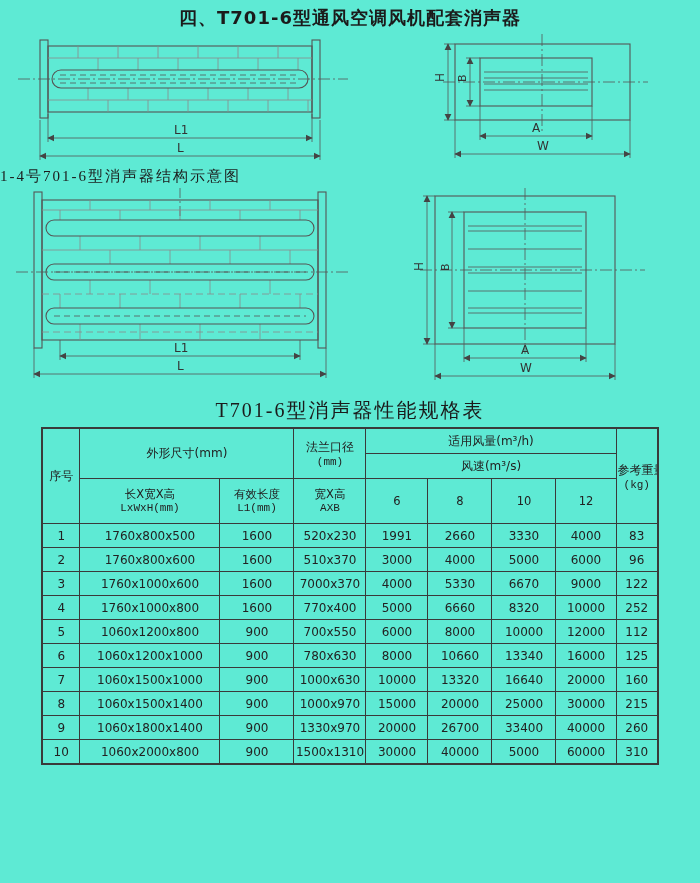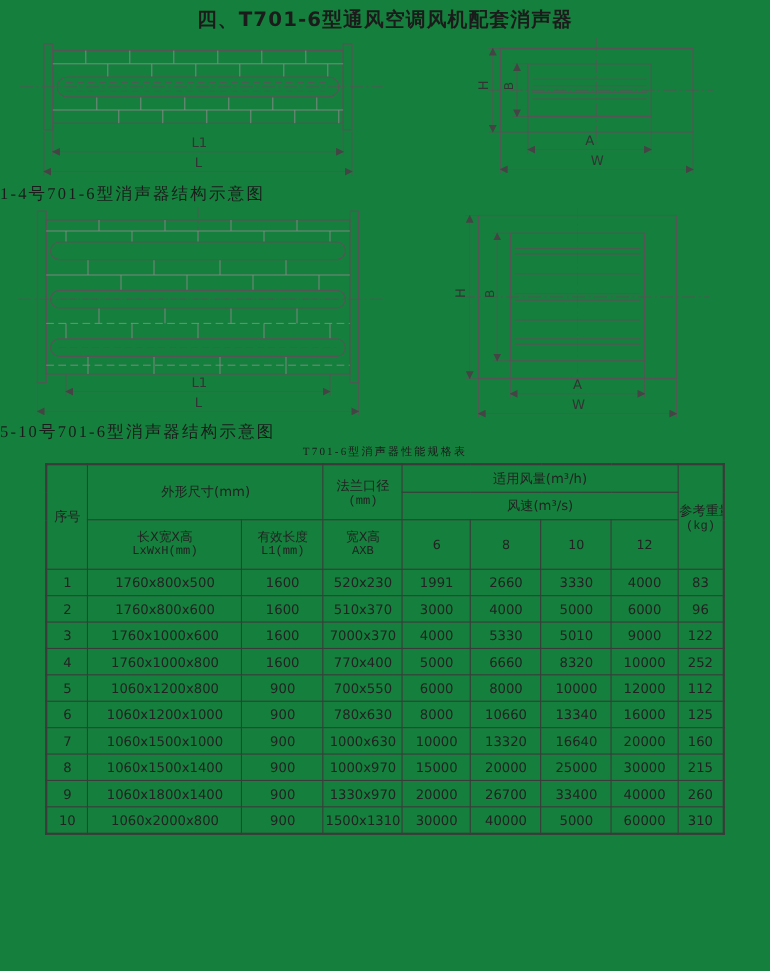--- a/index.html
+++ b/index.html
@@ -1,34 +1,34 @@
 <!DOCTYPE html>
 <html><head>
 <meta charset="utf-8">
 <style>
   html,body{margin:0;padding:0;background:#e8e8e8;}
   .page{
-    width:700px;height:883px;margin:0 auto;background:#15803d;color:#1b1b1b;
+    width:700px;height:883px;margin:0 auto;background:#5eead4;color:#1b1b1b;
     font-family:"Liberation Serif","DejaVu Serif",serif;
     position:relative;overflow:hidden;box-sizing:border-box;
   }
   .doc-title{
     margin:6px 0 2px 0;text-align:center;font-size:18px;font-weight:bold;
     font-family:"DejaVu Sans","Liberation Sans",sans-serif;letter-spacing:1px;
   }
   .intro{
     margin:4px 20px 0 20px;font-size:14.5px;line-height:20px;
     text-align:justify;text-indent:2em;letter-spacing:0.2px;
   }
   .fig{display:block;margin:2px auto 0 auto;}
   .fig-caption{
     font-size:15px;margin:0 0 2px 0;letter-spacing:2px;
   }
   .table-title{
-    text-align:center;font-size:10px;margin:2px 0 3px 0;letter-spacing:2px;
+    text-align:center;font-size:20px;margin:14px 0 3px 0;letter-spacing:2px;
   }
   table.spec{
     width:616px;margin:0 auto;border-collapse:collapse;table-layout:fixed;
     font-family:"DejaVu Sans","Liberation Sans",sans-serif;
     font-size:12px;color:#222;
   }
   table.spec td{
     border:1px solid #3a3a3a;text-align:center;vertical-align:middle;
     padding:1px 1px;overflow:hidden;white-space:nowrap;
   }
@@ -239,21 +239,20 @@
       </g>
     </g>
     <text x="174" y="164" font-size="12">L1</text>
     <text x="177" y="182" font-size="12">L</text>
     <text x="420" y="86" font-size="12" transform="rotate(-90 420 83)">H</text>
     <text x="446" y="86" font-size="11" transform="rotate(-90 446 83)">B</text>
     <text x="521" y="166" font-size="12">A</text>
     <text x="520" y="184" font-size="12">W</text>
   </svg>
 
-  <div class="fig-caption">5-10号701-6型消声器结构示意图</div>
 
   <div class="table-title">T701-6型消声器性能规格表</div>
 
   <table class="spec">
     <colgroup>
       <col style="width:38px">
         <col style="width:140px">
         <col style="width:74px">
         <col style="width:72px">
       <col style="width:62px">
@@ -320,21 +319,21 @@
           <td>6000</td>
           <td>96</td>
         </tr>
         <tr class="drow">
           <td>3</td>
           <td>1760x1000x600</td>
           <td>1600</td>
           <td>7000x370</td>
           <td>4000</td>
           <td>5330</td>
-          <td>5010</td>
+          <td>6670</td>
           <td>9000</td>
           <td>122</td>
         </tr>
         <tr class="drow">
           <td>4</td>
           <td>1760x1000x800</td>
           <td>1600</td>
           <td>770x400</td>
           <td>5000</td>
           <td>6660</td>

